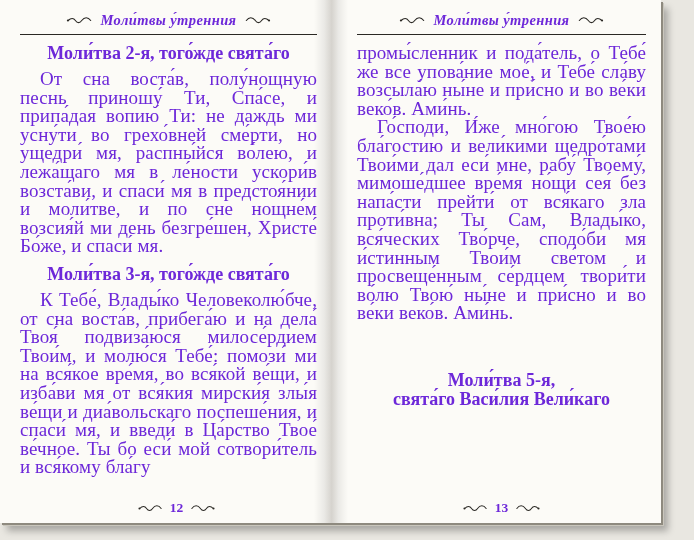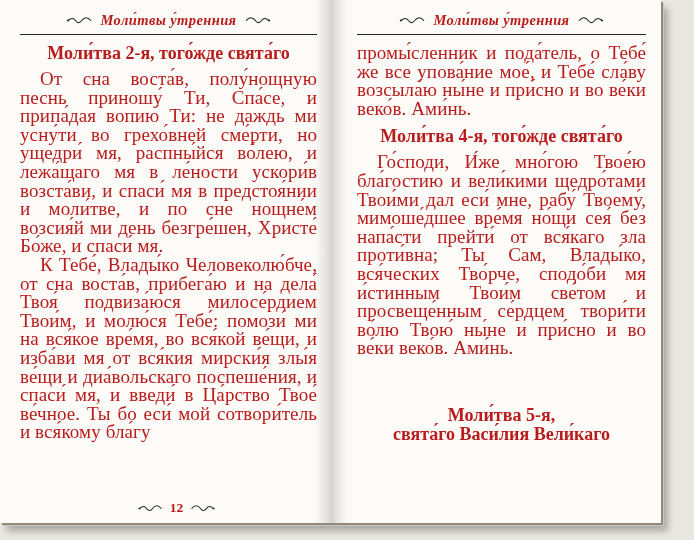--- a/index.html
+++ b/index.html
@@ -7,21 +7,21 @@
   body {
     font-family:"Liberation Serif", serif;
     background:#e9e7e1;
     overflow:hidden;
     position:relative;
   }
   .book {
     position:absolute; left:0; top:0;
     width:661px; height:523px;
     background:#fcfbf7;
-    color:#b91c1c;
+    color:#6d28d9;
     box-shadow: 2px 2px 0 #8e8a7f, 3px 3px 0 #c9c6bc, 7px 8px 7px rgba(0,0,0,0.28);
   }
   .page {
     position:absolute; top:0; height:523px; overflow:hidden;
   }
   .page-left  { left:0;     width:330px; padding:12px 13px 0 20px; }
   .page-right { left:330px; width:331px; padding:12px 15px 0 27px; }
   .gutter {
     position:absolute; top:0; left:314px; width:34px; height:523px;
     pointer-events:none;
@@ -81,20 +81,21 @@
         <svg class="flourish" viewBox="0 0 28 10" width="26" height="9">
           <path d="M1 5 C4 0.8, 8 0.8, 11 5 C13 8.2, 16 8.2, 18 5 C20 2, 23 2, 26 5" stroke="#2a2824" stroke-width="1.2" fill="none" stroke-linecap="round"></path>
           <circle cx="26.3" cy="5" r="1.2" fill="#2a2824"></circle>
         </svg>
       </div>
     </div>
 
     <h3 class="prayer-heading">Моли́тва 2-я, того́жде свята́го</h3>
     <p class="body-text">От сна воста́в, полу́нощную песнь приношу́ Ти, Спа́се, и припа́дая вопию́ Ти: не даждь ми усну́ти во грехо́вней сме́рти, но ущедри́ мя, распны́йся во́лею, и лежа́щаго мя в ле́ности ускори́в возста́ви, и спаси́ мя в предстоя́нии и моли́тве, и по сне нощне́м возсия́й ми день безгре́шен, Христе́ Бо́же, и спаси́ мя.</p>
 
+    <h3 class="prayer-heading">Моли́тва 3-я, того́жде свята́го</h3>
     <p class="body-text">К Тебе́, Влады́ко Человеколю́бче, от сна воста́в, прибега́ю и на дела́ Твоя́ подвиза́юся милосе́рдием Твои́м, и молю́ся Тебе́: помози́ ми на вся́кое вре́мя, во вся́кой ве́щи, и изба́ви мя от вся́кия мирски́я злы́я ве́щи и диа́вольскаго поспеше́ния, и спаси́ мя, и введи́ в Ца́рство Твое́ ве́чное. Ты бо еси́ мой сотвори́тель и вся́кому бла́гу</p>
 
     <div class="page-footer">
       <svg class="flourish mirror" viewBox="0 0 28 10" width="24" height="9">
         <path d="M1 5 C4 0.8, 8 0.8, 11 5 C13 8.2, 16 8.2, 18 5 C20 2, 23 2, 26 5" stroke="#2a2824" stroke-width="1.2" fill="none" stroke-linecap="round"></path>
         <circle cx="26.3" cy="5" r="1.2" fill="#2a2824"></circle>
       </svg>
       <span>12</span>
       <svg class="flourish" viewBox="0 0 28 10" width="24" height="9">
         <path d="M1 5 C4 0.8, 8 0.8, 11 5 C13 8.2, 16 8.2, 18 5 C20 2, 23 2, 26 5" stroke="#2a2824" stroke-width="1.2" fill="none" stroke-linecap="round"></path>
@@ -113,22 +114,32 @@
         <span class="header-title">Моли́твы у́тренния</span>
         <svg class="flourish" viewBox="0 0 28 10" width="26" height="9">
           <path d="M1 5 C4 0.8, 8 0.8, 11 5 C13 8.2, 16 8.2, 18 5 C20 2, 23 2, 26 5" stroke="#2a2824" stroke-width="1.2" fill="none" stroke-linecap="round"></path>
           <circle cx="26.3" cy="5" r="1.2" fill="#2a2824"></circle>
         </svg>
       </div>
     </div>
 
     <p class="body-text no-indent">промы́сленник и пода́тель, о Тебе́ же все упова́ние мое́, и Тебе́ сла́ву возсыла́ю ны́не и при́сно и во ве́ки веко́в. Ами́нь.</p>
 
-    <h3 class="prayer-heading">Моли́тва 4-я, того́жде свята́го</h3>
     <p class="body-text">Го́споди, И́же мно́гою Твое́ю бла́гостию и вели́кими щедро́тами Твои́ми дал еси́ мне, рабу́ Твоему́, мимоше́дшее вре́мя но́щи сея́ без напа́сти прейти́ от вся́каго зла проти́вна; Ты Сам, Влады́ко, вся́ческих Тво́рче, сподо́би мя и́стинным Твои́м све́том и просвеще́нным се́рдцем твори́ти во́лю Твою́ ны́не и при́сно и во ве́ки веко́в. Ами́нь.</p>
 
     <h3 class="prayer-heading multiline">Моли́тва 5-я,
 свята́го Васи́лия Вели́каго</h3>
 
+    <div class="page-footer">
+      <svg class="flourish mirror" viewBox="0 0 28 10" width="24" height="9">
+        <path d="M1 5 C4 0.8, 8 0.8, 11 5 C13 8.2, 16 8.2, 18 5 C20 2, 23 2, 26 5" stroke="#2a2824" stroke-width="1.2" fill="none" stroke-linecap="round"></path>
+        <circle cx="26.3" cy="5" r="1.2" fill="#2a2824"></circle>
+      </svg>
+      <span>13</span>
+      <svg class="flourish" viewBox="0 0 28 10" width="24" height="9">
+        <path d="M1 5 C4 0.8, 8 0.8, 11 5 C13 8.2, 16 8.2, 18 5 C20 2, 23 2, 26 5" stroke="#2a2824" stroke-width="1.2" fill="none" stroke-linecap="round"></path>
+        <circle cx="26.3" cy="5" r="1.2" fill="#2a2824"></circle>
+      </svg>
+    </div>
   </div>
 
   <div class="gutter"></div>
 </div>
 
 </body></html>

